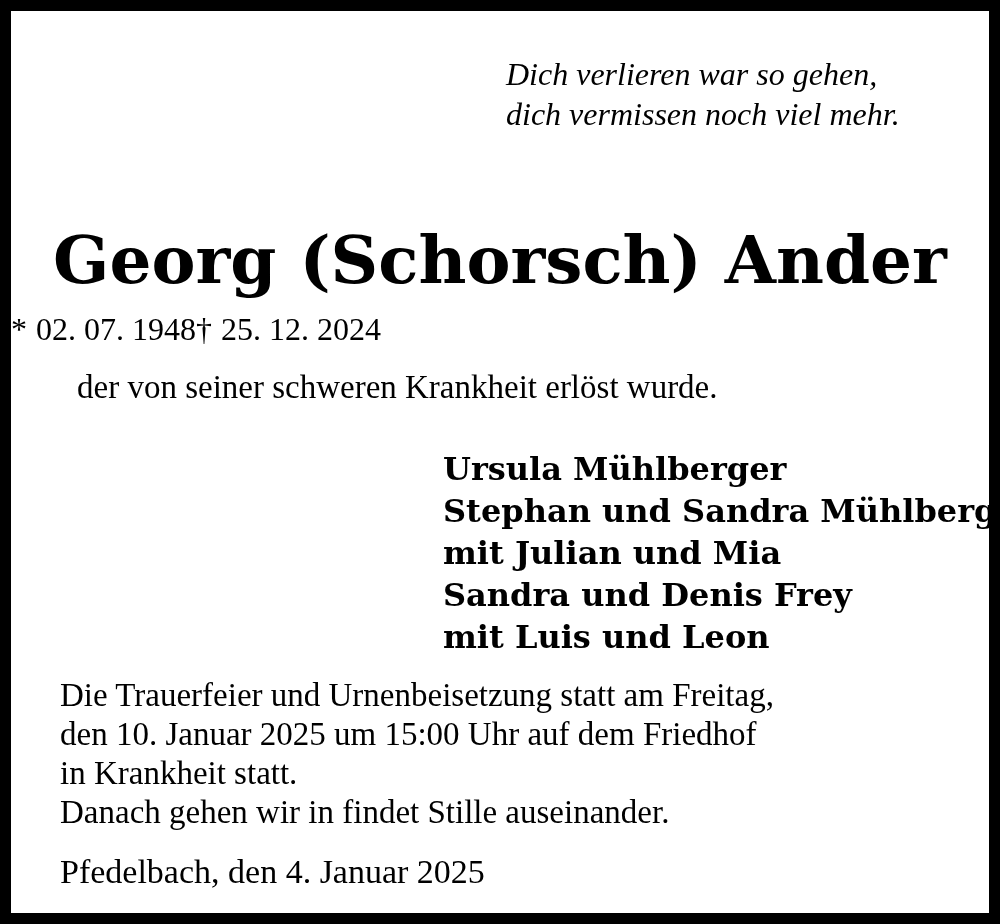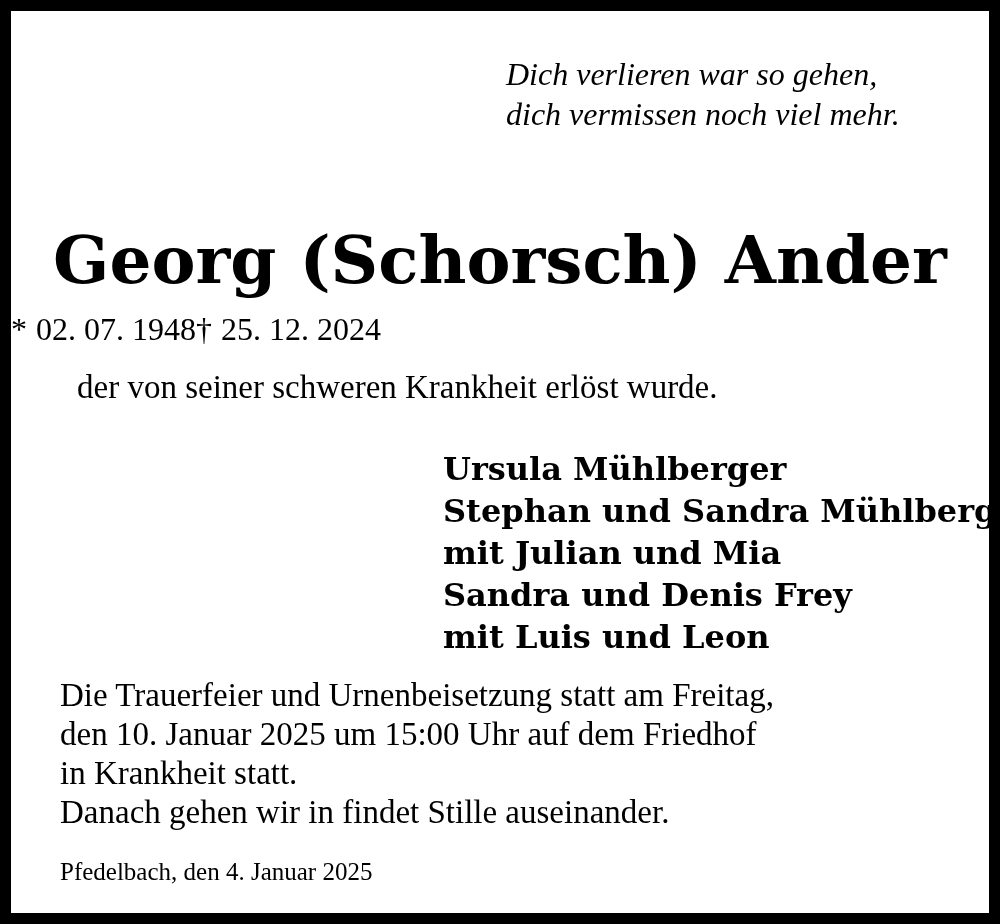--- a/index.html
+++ b/index.html
@@ -85,21 +85,21 @@
     left: 49px;
     top: 665px;
     font-size: 33px;
     line-height: 39px;
     white-space: nowrap;
   }
   .placedate {
     position: absolute;
     left: 49px;
     top: 841px;
-    font-size: 25px;
+    font-size: 34px;
     line-height: 39px;
     white-space: nowrap;
   }
 </style>
 </head>
 <body>
 
 <div class="sheet">
 
   <div class="quote">

